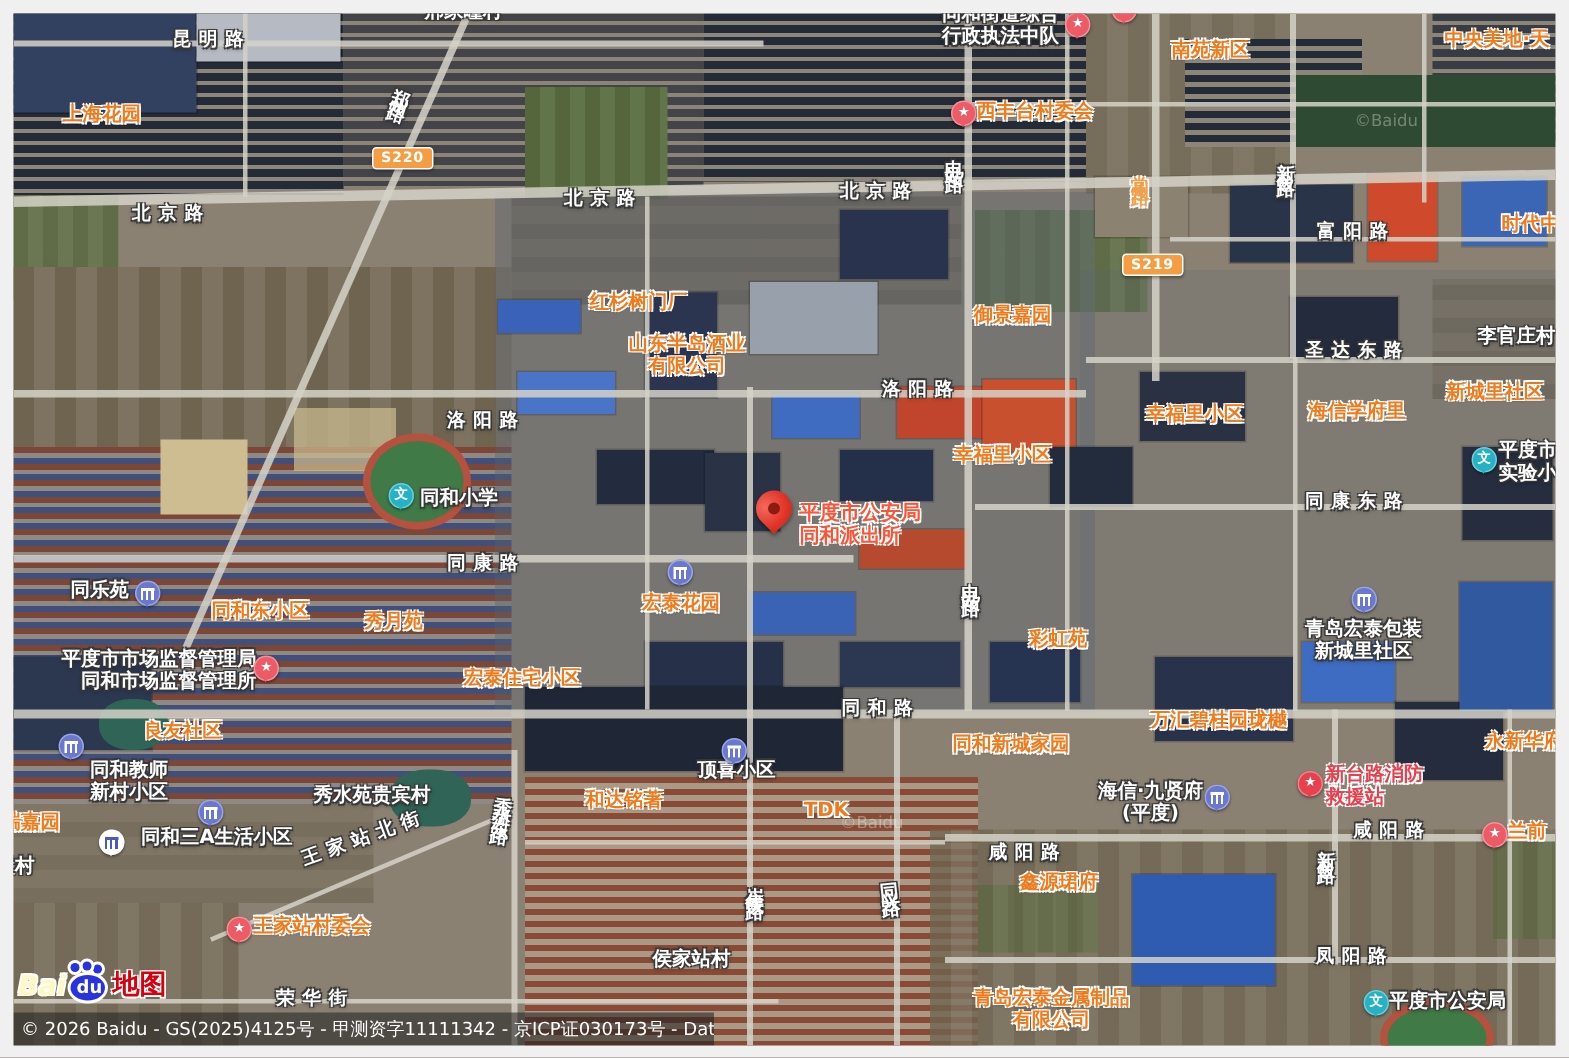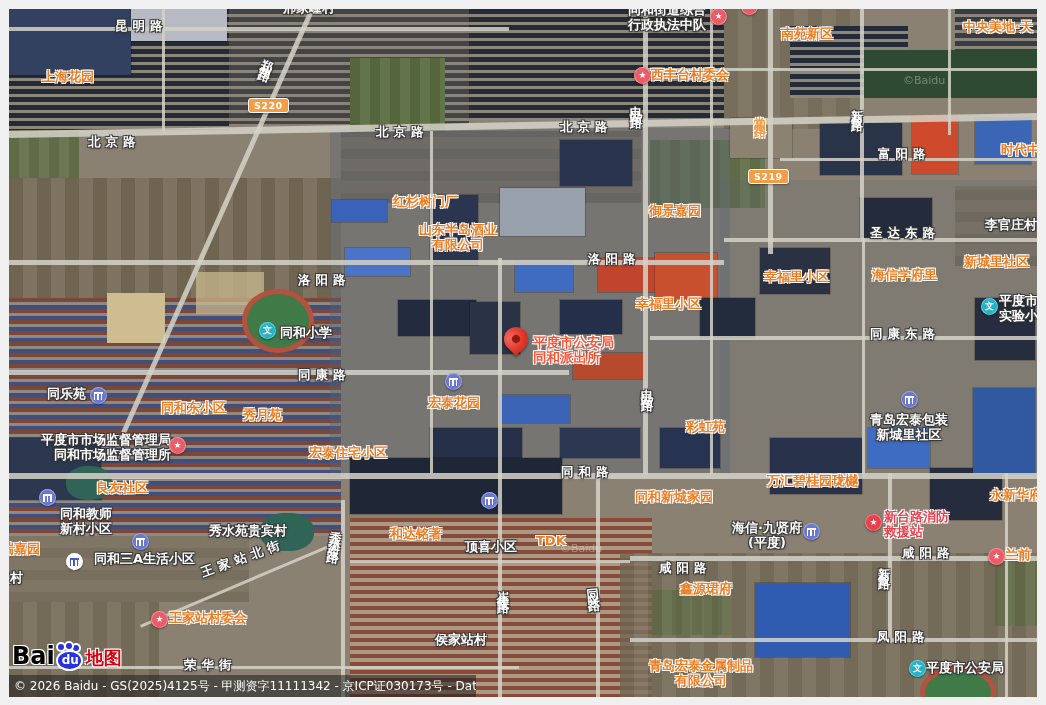--- a/index.html
+++ b/index.html
@@ -41,21 +41,21 @@
   .bld{display:block;width:9px;height:6px;border-top:2px solid #fff;background:repeating-linear-gradient(90deg,#fff 0 1.5px,transparent 1.5px 3.5px);}
   .mk-hotel .bld{border-top-color:#4a5ac0;background:repeating-linear-gradient(90deg,#4a5ac0 0 1.5px,transparent 1.5px 3.5px);}
 
   .pin{position:absolute;width:24px;height:24px;background:radial-gradient(circle at 35% 30%,#f4695c,#e03528 60%,#b82417);border-radius:50% 50% 50% 0;transform:rotate(-45deg);box-shadow:-1px 1px 3px rgba(0,0,0,.5);z-index:55;}
   .pin::after{content:"";position:absolute;top:8px;left:8px;width:8px;height:8px;border-radius:50%;background:#8f1b10;}
 
   .shield{position:absolute;background:#f59d42;color:#fff;font-size:9.5px;font-weight:bold;padding:1px 5px;border:1px solid #fff;border-radius:3px;box-shadow:0 1px 2px rgba(0,0,0,.35);z-index:45;letter-spacing:.5px;}
   .wm{position:absolute;color:rgba(255,255,255,.33);font-size:11px;z-index:30;}
 
   #logo{position:absolute;left:3px;top:633px;z-index:90;display:flex;align-items:flex-end;}
-  #logo .bai{color:#000000;font-size:24px;font-weight:bold;text-shadow:-1px -1px 0 #fff,1px -1px 0 #fff,-1px 1px 0 #fff,1px 1px 0 #fff;}
+  #logo .bai{color:#fef9c3;font-size:18px;font-weight:bold;font-style:italic;text-shadow:-1px -1px 0 #fff,1px -1px 0 #fff,-1px 1px 0 #fff,1px 1px 0 #fff;}
   .paw{position:relative;width:27px;height:26px;margin:0 1px;}
   .paw .pad{position:absolute;left:2px;top:8px;width:23px;height:17px;background:#2732e0;border-radius:50%;box-shadow:0 0 0 2px #fff;}
   .paw::before{content:"";position:absolute;left:2px;top:0px;width:6px;height:6px;border-radius:50%;background:#2732e0;box-shadow:0 0 0 2px #fff,8px -1px 0 #2732e0,8px -1px 0 2px #fff,15px 1px 0 #2732e0,15px 1px 0 2px #fff;}
   .paw .du{position:absolute;left:6px;top:9px;color:#fff;font-size:12px;font-weight:bold;z-index:2;}
   #logo .ditu{color:#d7000f;font-size:18px;font-weight:bold;text-shadow:-1px -1px 0 #fff,1px -1px 0 #fff,-1px 1px 0 #fff,1px 1px 0 #fff;margin-left:2px;}
   #copyright{position:absolute;left:0;top:666px;width:462px;height:22px;background:rgba(30,30,30,.55);color:#fff;font-size:12px;line-height:22px;padding-left:5px;white-space:nowrap;overflow:hidden;z-index:85;}
 </style>
 </head>
 <body>
 
@@ -259,21 +259,21 @@
       </div>
       <div class="lbl po" style="left: 419px; top: 387px;">
         <div>宏泰花园</div>
       </div>
       <div class="lbl po" style="left: 677px; top: 411px;">
         <div>彩虹苑</div>
       </div>
       <div class="lbl pw" style="left: 38px; top: 378px;">
         <div>同乐苑</div>
       </div>
-      <div class="lbl po" style="left: 132px; top: 392px; margin-left: 20px;">
+      <div class="lbl po" style="left: 132px; top: 392px;">
         <div>同和东小区</div>
       </div>
       <div class="lbl po" style="left: 234px; top: 399px;">
         <div>秀月苑</div>
       </div>
       <div class="lbl pw" style="left: 861px; top: 404px;">
         <div>青岛宏泰包装</div>
         <div>新城里社区</div>
       </div>
       <div class="lbl pw" style="left: 32px; top: 424px; text-align: right;">
@@ -306,21 +306,21 @@
         <div>海信·九贤府</div>
         <div>(平度)</div>
       </div>
       <div class="lbl pc" style="left: 875px; top: 501px; text-align: left;">
         <div>新台路消防</div>
         <div>救援站</div>
       </div>
       <div class="lbl pw" style="left: 200px; top: 515px;">
         <div>秀水苑贵宾村</div>
       </div>
-      <div class="lbl pw" style="left: 456px; top: 498px; margin-top: 33px;">
+      <div class="lbl pw" style="left: 456px; top: 498px;">
         <div>顶喜小区</div>
       </div>
       <div class="lbl po" style="left: 381px; top: 518px;">
         <div>和达铭著</div>
       </div>
       <div class="lbl po" style="left: 527px; top: 525px;">
         <div>TDK</div>
       </div>
       <div class="lbl rw" style="left: 893px; top: 537px;">
         <div>咸阳路</div>

